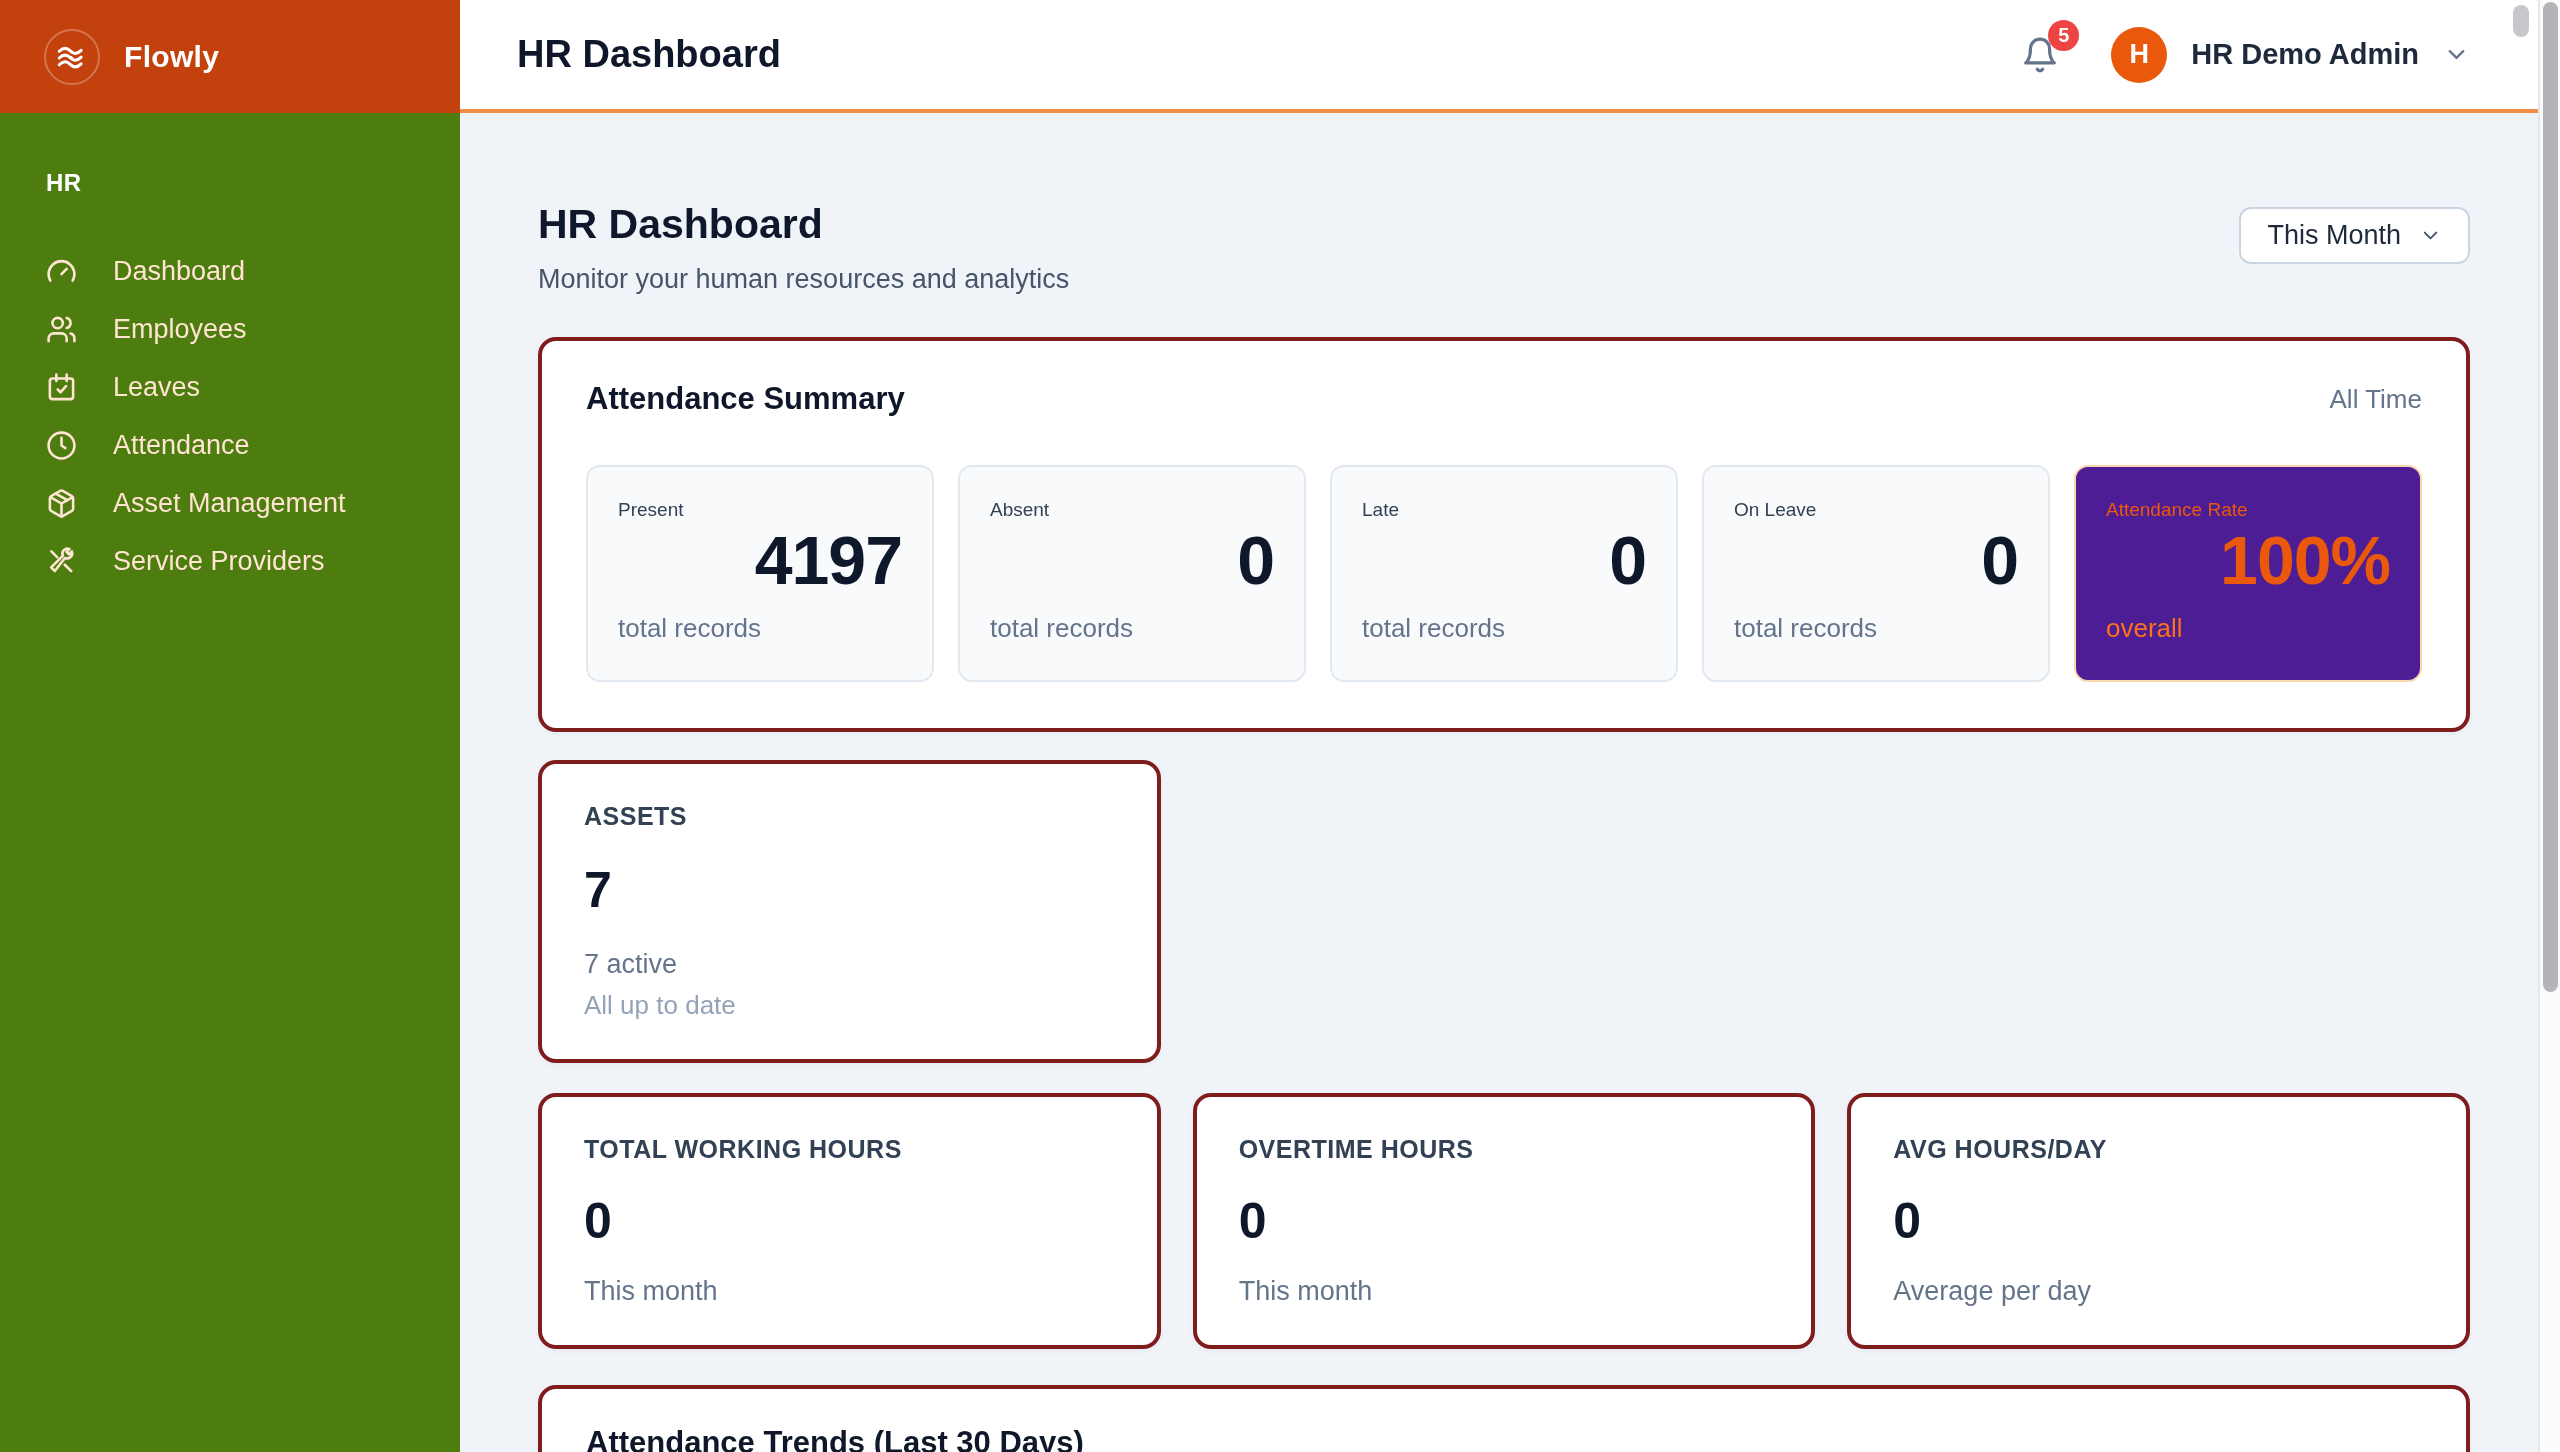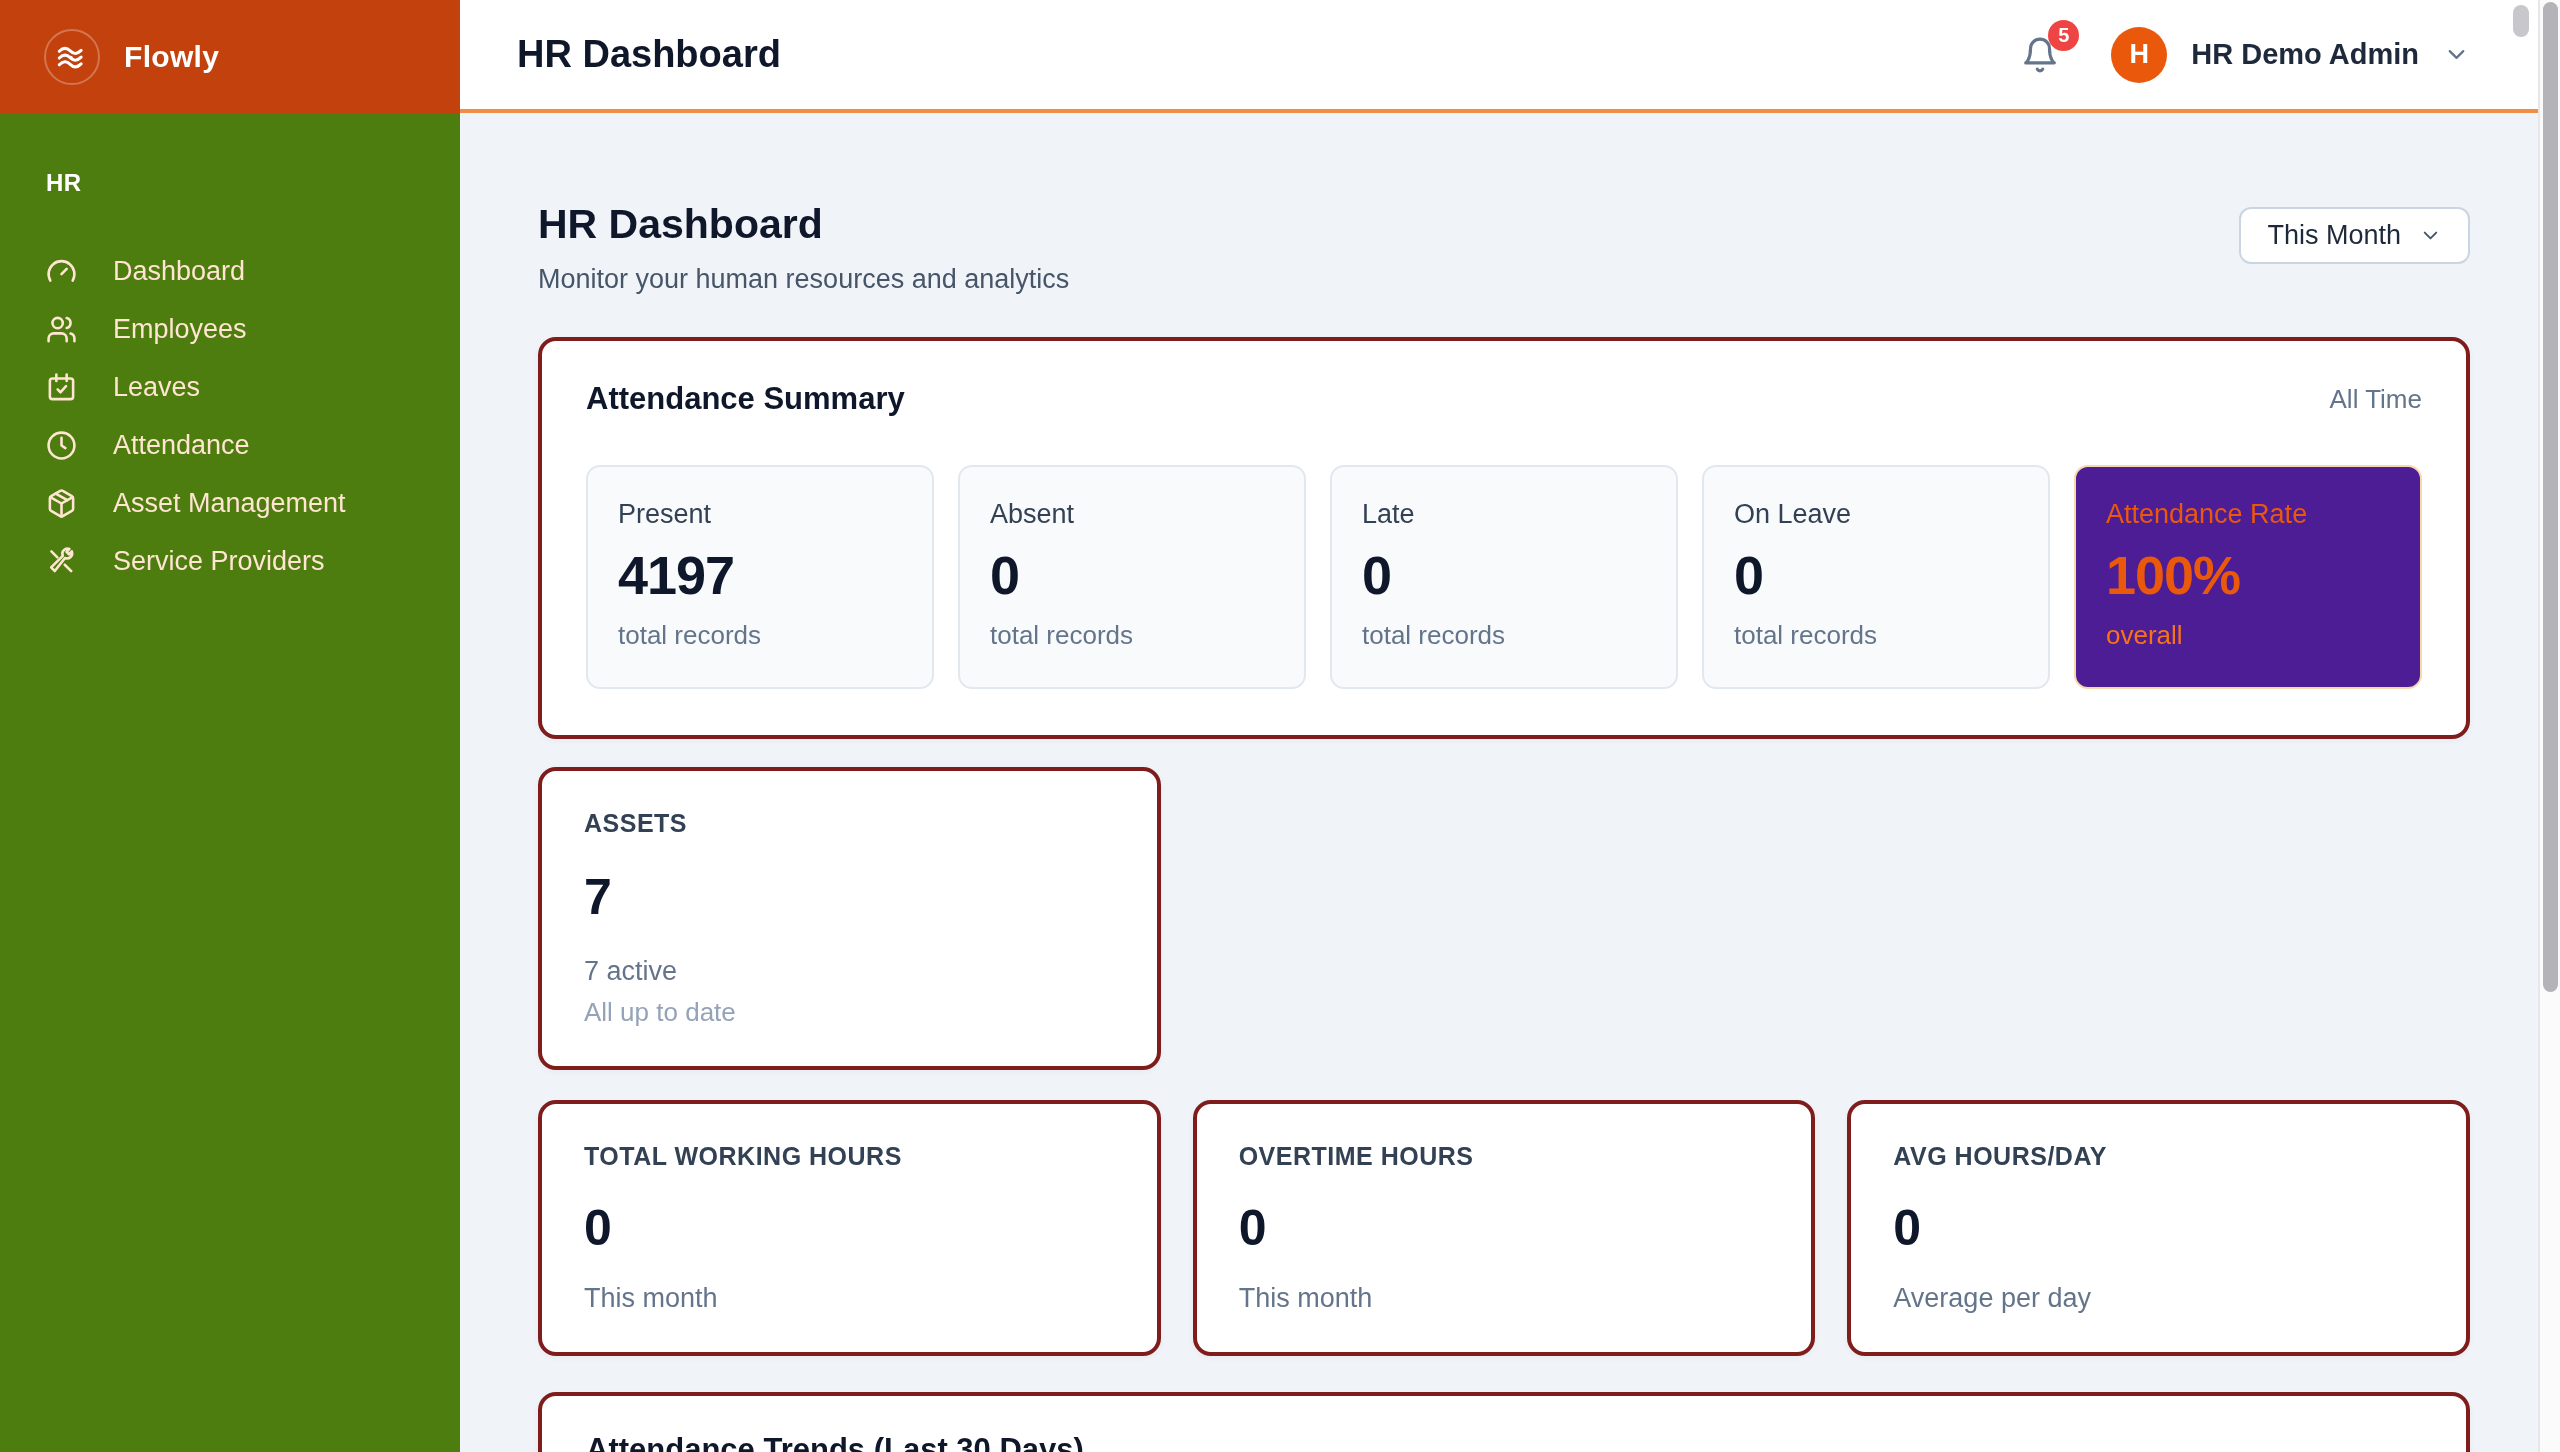--- a/index.html
+++ b/index.html
@@ -41,22 +41,22 @@
   .period-select svg { width:23px; height:23px; }
 
   .card { background:#fff; border:4px solid #7f1d1d; border-radius:18px; box-shadow:0 2px 6px rgba(15,23,42,.04); }
 
   .summary-card { margin-top:42px; padding:40px 44px 46px; }
   .summary-head { display:flex; justify-content:space-between; align-items:center; }
   .summary-head h3 { font-size:31px; font-weight:700; color:#0F172A; margin:0; }
   .scope { font-size:26px; color:#64748B; }
   .tiles { display:grid; grid-template-columns:repeat(5,1fr); gap:24px; margin-top:48px; }
   .tile { background:#F8FAFC; border:2px solid #E2E8F0; border-radius:14px; padding:32px 30px 36px; }
-  .tile-label { font-size:27px; color:#334155; }
-  .tile-value { font-size:54px; font-weight:700; color:#0F172A; margin-top:14px; letter-spacing:-1px; }
+  .tile-label { font-size:19px; color:#334155; }
+  .tile-value { font-size:68px; font-weight:700; color:#0F172A; margin-top:0; letter-spacing:-1px;text-align:right; }
   .tile-sub { font-size:26px; color:#64748B; margin-top:14px; }
   .tile.rate { background:#4c1d95; border-color:#F8D7AE; }
   .tile.rate .tile-label { color:#EA580C; }
   .tile.rate .tile-value { color:#EA580C; }
   .tile.rate .tile-sub { color:#F97316; }
 
   .grid3 { display:grid; grid-template-columns:repeat(3,1fr); gap:32px; }
   .assets-row { margin-top:28px; }
   .stat-card { padding:38px 42px; }
   .stat-label { font-size:25px; font-weight:700; color:#334155; letter-spacing:.5px; }

